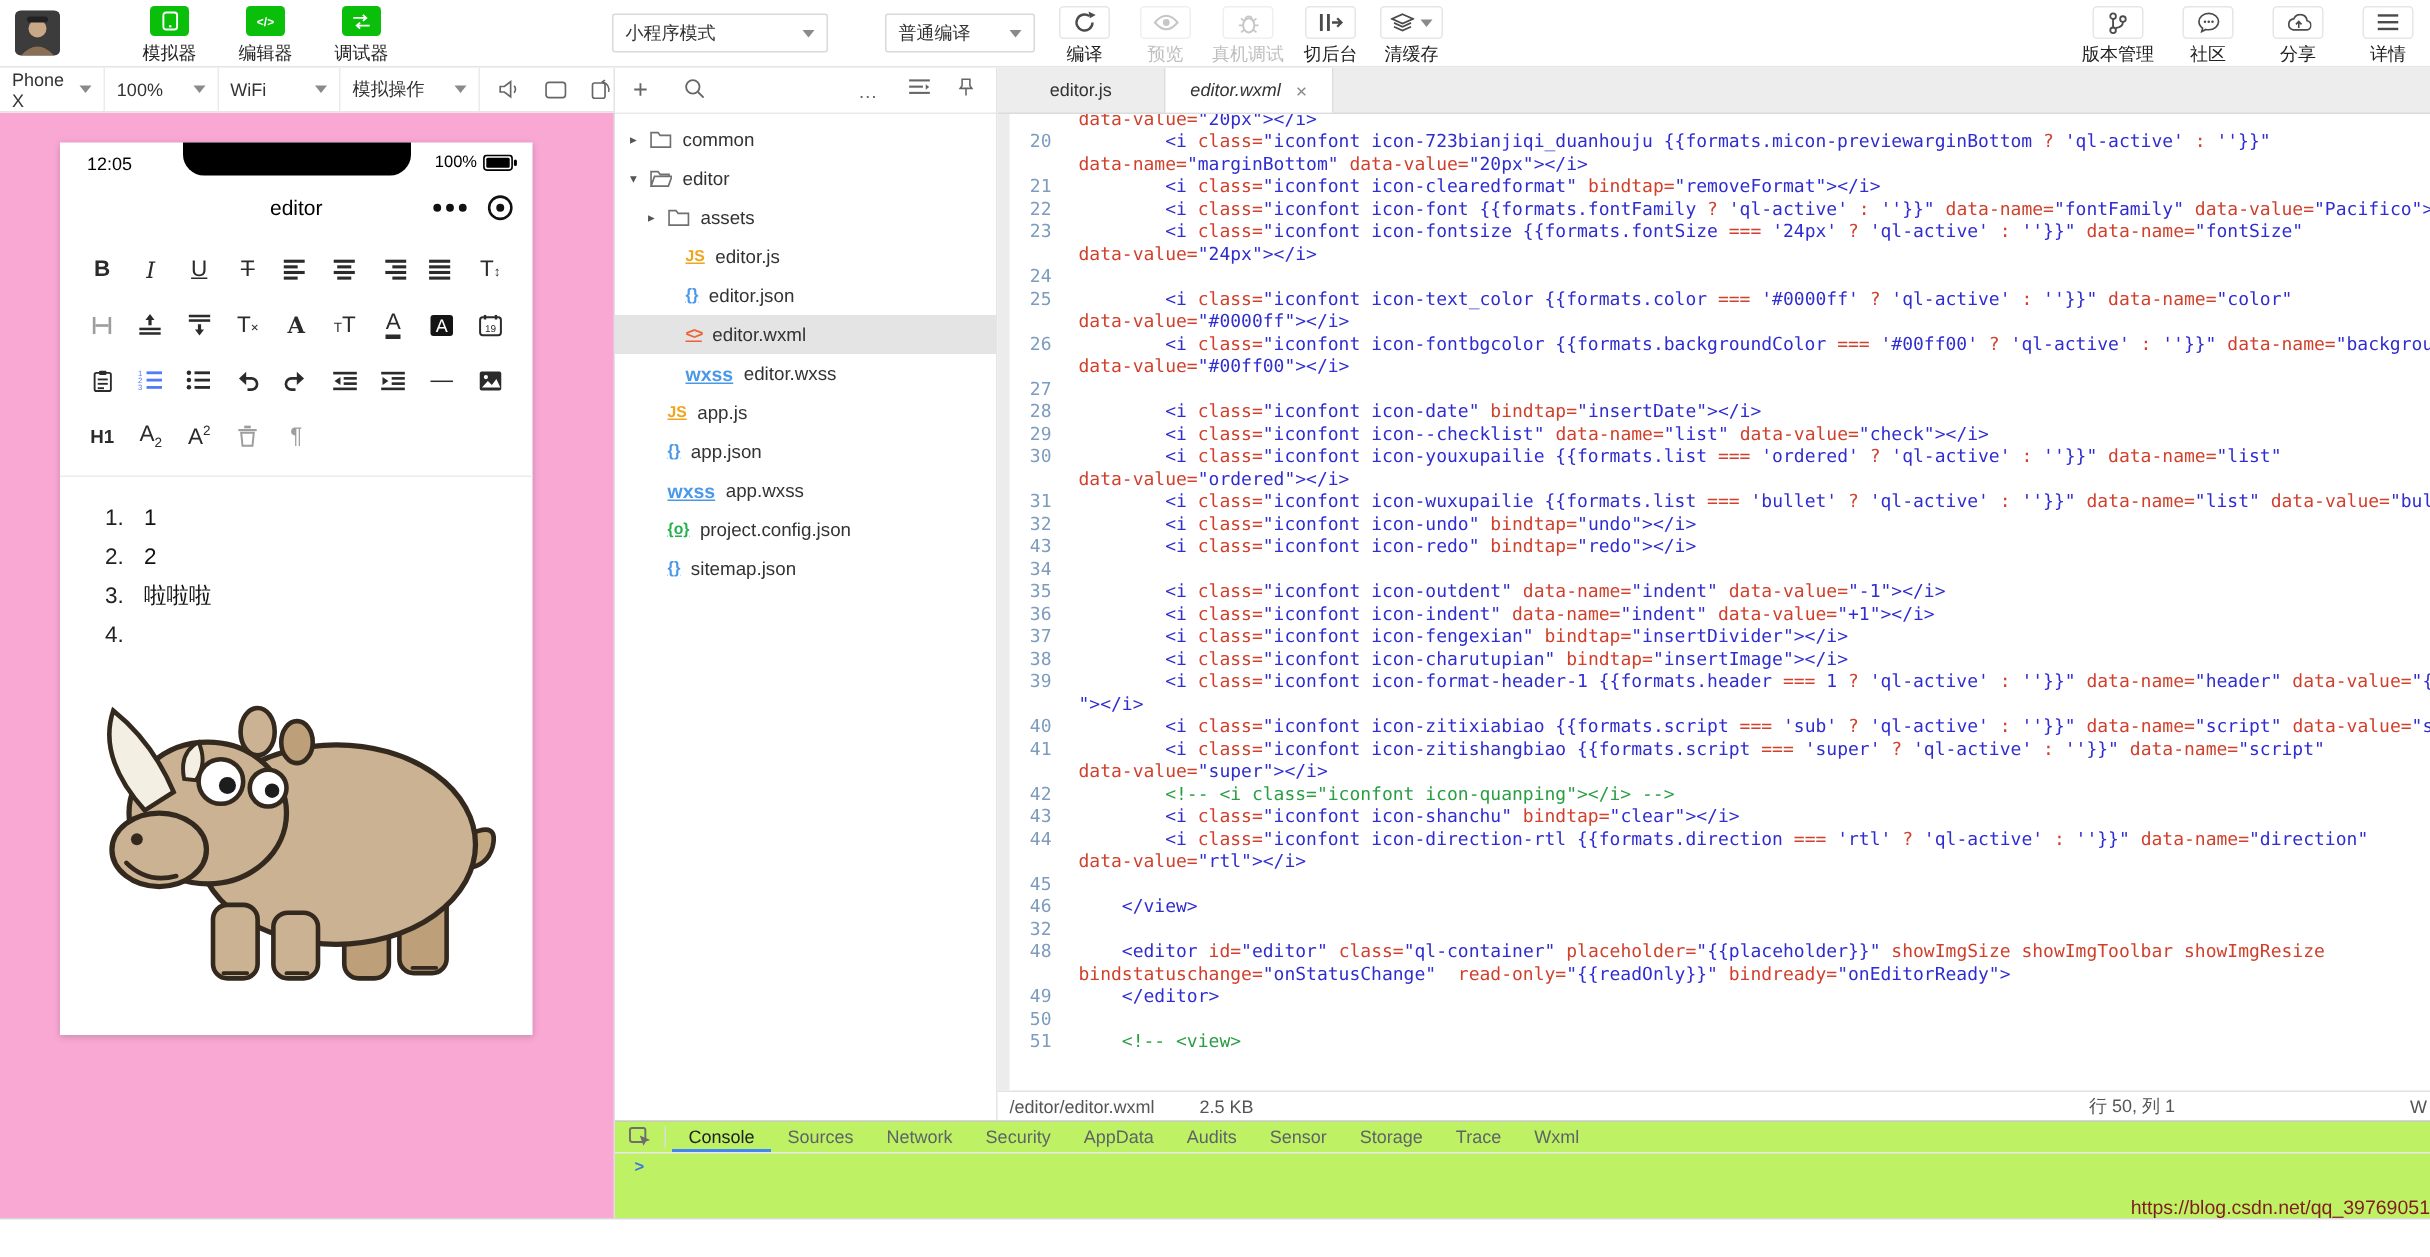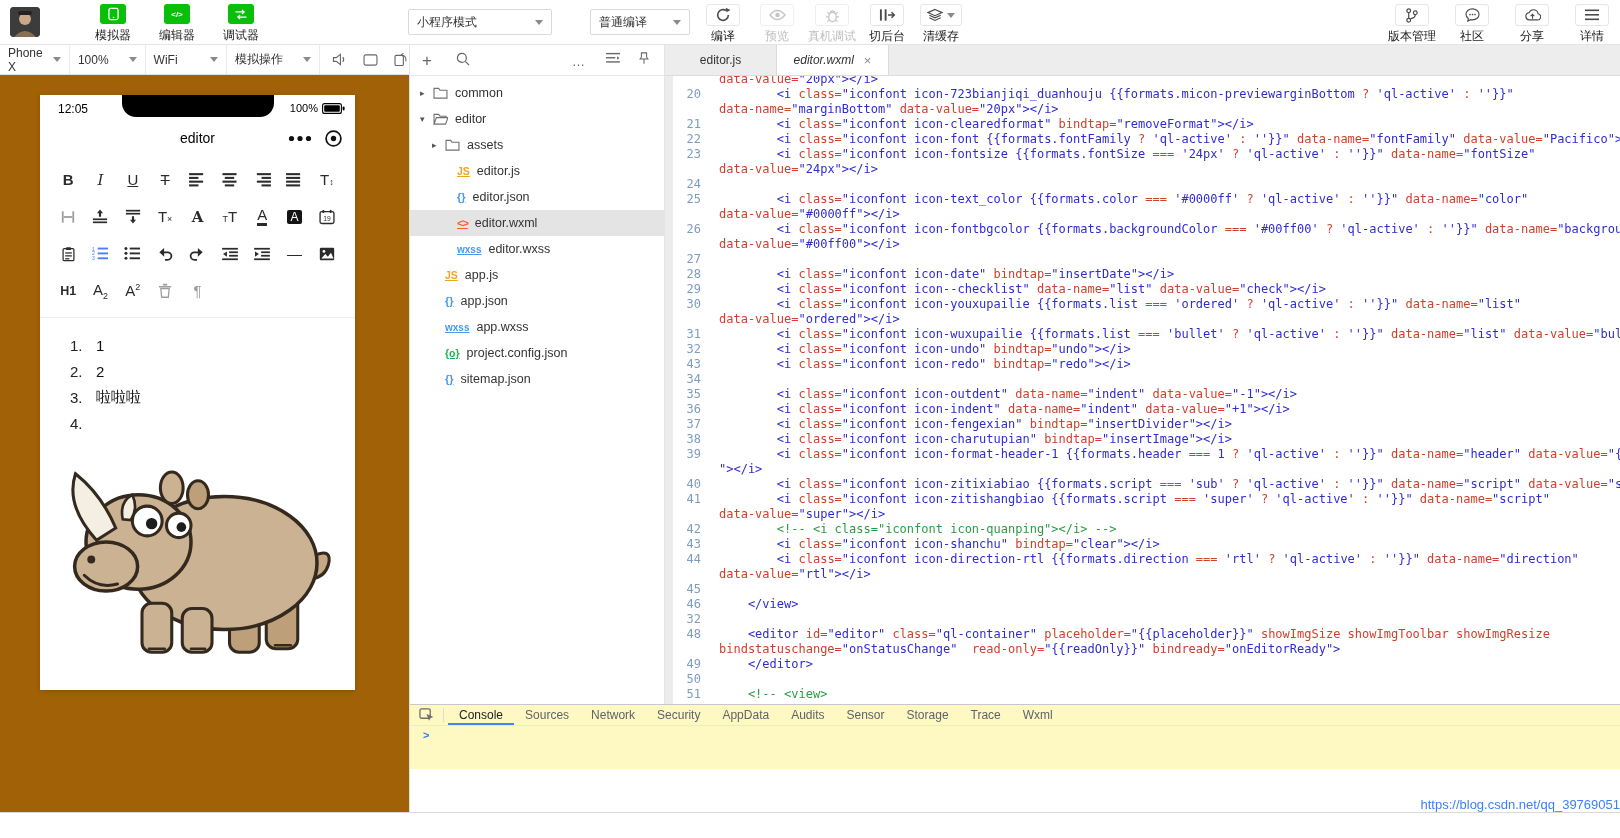--- a/index.html
+++ b/index.html
@@ -34,21 +34,21 @@
   .right-actions .action{min-width:56px;}
   
   .simbar{position:absolute;left:0;top:45px;width:410px;height:30px;background:#fff;
           border-bottom:1px solid #e4e4e4;border-right:1px solid #e4e4e4;display:flex;
           align-items:stretch;box-sizing:border-box;z-index:5;}
   .simsel{display:flex;align-items:center;justify-content:space-between;padding:0 8px;
           border-right:1px solid #ebebeb;font-size:12px;color:#333;box-sizing:border-box;cursor:pointer;}
   .simicons{display:flex;align-items:center;gap:16px;padding-left:12px;color:#666;}
   .simicons span{cursor:pointer;}
   
-  .simpanel{position:absolute;left:0;top:75px;width:410px;height:737px;background:#a16207;
+  .simpanel{position:absolute;left:0;top:75px;width:410px;height:737px;background:#f9a8d4;
             border-right:1px solid #e0e0e0;box-sizing:border-box;}
   .phone{position:absolute;left:40px;top:20px;width:315px;height:595px;background:#fff;
          box-shadow:0 1px 5px rgba(0,0,0,.18);}
   .psb{position:relative;height:26px;}
   .ptime{position:absolute;left:18px;top:7px;font-size:12px;color:#000;}
   .pnotch{position:absolute;left:50%;transform:translateX(-50%);top:0;width:152px;height:22px;
           background:#000;border-radius:0 0 14px 14px;}
   .pbat{position:absolute;right:10px;top:7px;display:flex;align-items:center;gap:4px;font-size:11px;color:#000;}
   .pnav{position:relative;height:34px;display:flex;align-items:center;justify-content:center;}
   .pnav-title{font-size:14px;color:#000;}
@@ -70,21 +70,21 @@
   .tree-head{height:30px;border-bottom:1px solid #e9e9e9;position:relative;color:#666;}
   .th-ic{position:absolute;top:7px;cursor:pointer;}
   .tree{padding-top:4px;font-size:12.5px;color:#333;}
   .titem{height:26px;display:flex;align-items:center;cursor:pointer;}
   .titem.selected{background:#e4e4e4;}
   .tarrow{width:13px;font-size:9px;color:#555;flex:none;}
   .badge{font-weight:bold;flex:none;text-decoration:underline;}
   .badge.js{color:#efa51f;font-size:10.5px;}
   .badge.curly{color:#4a98e8;font-size:11px;}
   .badge.wxml{color:#ed6235;font-size:11px;letter-spacing:-1px;}
-  .badge.wxss{color:#4a98e8;font-size:10px;}
+  .badge.wxss{color:#4a98e8;font-size:13px;}
   .badge.cog{color:#23b14d;font-size:10.5px;}
   .tlabel{margin-left:7px;}
   
   .editpanel{position:absolute;left:665px;top:45px;right:0;height:702px;background:#fff;}
   .tabbar{height:31px;background:#ededed;border-bottom:1px solid #dcdcdc;display:flex;box-sizing:border-box;}
   .tab{min-width:112px;padding:0 12px;display:flex;align-items:center;justify-content:center;
        font-size:12px;color:#333;border-right:1px solid #dcdcdc;gap:10px;cursor:pointer;box-sizing:border-box;}
   .tab.active{background:#fff;font-style:italic;}
   .tclose{color:#888;font-size:13px;font-style:normal;cursor:pointer;}
   .codearea{position:absolute;top:31px;left:0;right:0;bottom:20px;overflow:hidden;
@@ -97,42 +97,42 @@
   .tk-b{color:#2f2cd0;}
   .tk-r{color:#d0402c;}
   .tk-g{color:#2a9d43;}
   .statusbar{position:absolute;left:0;right:0;bottom:0;height:20px;border-top:1px solid #e2e2e2;
              background:#fff;font-size:12px;color:#555;display:flex;align-items:center;box-sizing:border-box;}
   .sb-left{margin-left:8px;}
   .sb-size{margin-left:30px;}
   .sb-right{margin-left:auto;margin-right:170px;}
   .sb-far{position:absolute;right:2px;top:3px;color:#555;}
   
-  .debugpanel{position:absolute;left:410px;top:704px;right:0;height:65px;background:#fef9c3;
+  .debugpanel{position:absolute;left:410px;top:747px;right:0;height:65px;background:#bef264;
               border-top:1px solid #c8c8c8;box-sizing:border-box;z-index:5;}
   .dbg-tabs{height:21px;display:flex;align-items:center;border-bottom:1px solid #e8e8e8;
             font-size:12px;color:#5f6368;box-sizing:border-box;}
   .dbg-inspect{margin:0 9px;color:#6e6e6e;cursor:pointer;}
   .dbg-sep{width:1px;height:14px;background:#ddd;margin-right:4px;}
   .dtab{padding:0 11px;height:100%;display:flex;align-items:center;cursor:pointer;box-sizing:border-box;}
   .dtab.active{color:#202124;box-shadow:inset 0 -2px 0 #4285f4;}
   .dbg-toolbar{height:22px;display:flex;align-items:center;border-bottom:1px solid #e8e8e8;
                font-size:12px;color:#333;box-sizing:border-box;}
   .block-icon{margin:0 10px;color:#8a8a8a;cursor:pointer;}
   .ctx{display:flex;align-items:center;justify-content:space-between;width:106px;cursor:pointer;padding-right:6px;}
   .vline{width:1px;height:14px;background:#ddd;margin:0 6px;}
   .filter{width:238px;height:15px;border:1px solid #d1d1d1;border-radius:2px;font-size:11px;
           padding:0 5px;color:#333;font-family:"Liberation Sans",sans-serif;}
   .filter::placeholder{color:#9a9a9a;}
   .levels{margin-left:36px;display:flex;align-items:center;gap:6px;cursor:pointer;}
   .dbg-console{position:relative;height:21px;}
   .prompt{position:absolute;left:13px;top:3px;color:#3b78e7;font-size:11px;font-weight:bold;cursor:text;}
   
   .bottomstrip{position:absolute;left:0;top:812px;right:0;height:26px;background:#fff;border-top:1px solid #d9d9d9;}
-  .watermark{position:absolute;right:0;bottom:26px;font-size:13px;color:#3b82f6;z-index:9;white-space:nowrap;}
+  .watermark{position:absolute;right:0;bottom:26px;font-size:13px;color:#7f1d1d;z-index:9;white-space:nowrap;}
 </style>
 </head>
 <body>
 
 <div id="app">
 
   <header class="topbar">
     <div class="avatar">
       <svg width="30" height="30" viewBox="0 0 30 30">
         <rect width="30" height="30" fill="#3c3c3c"></rect>

